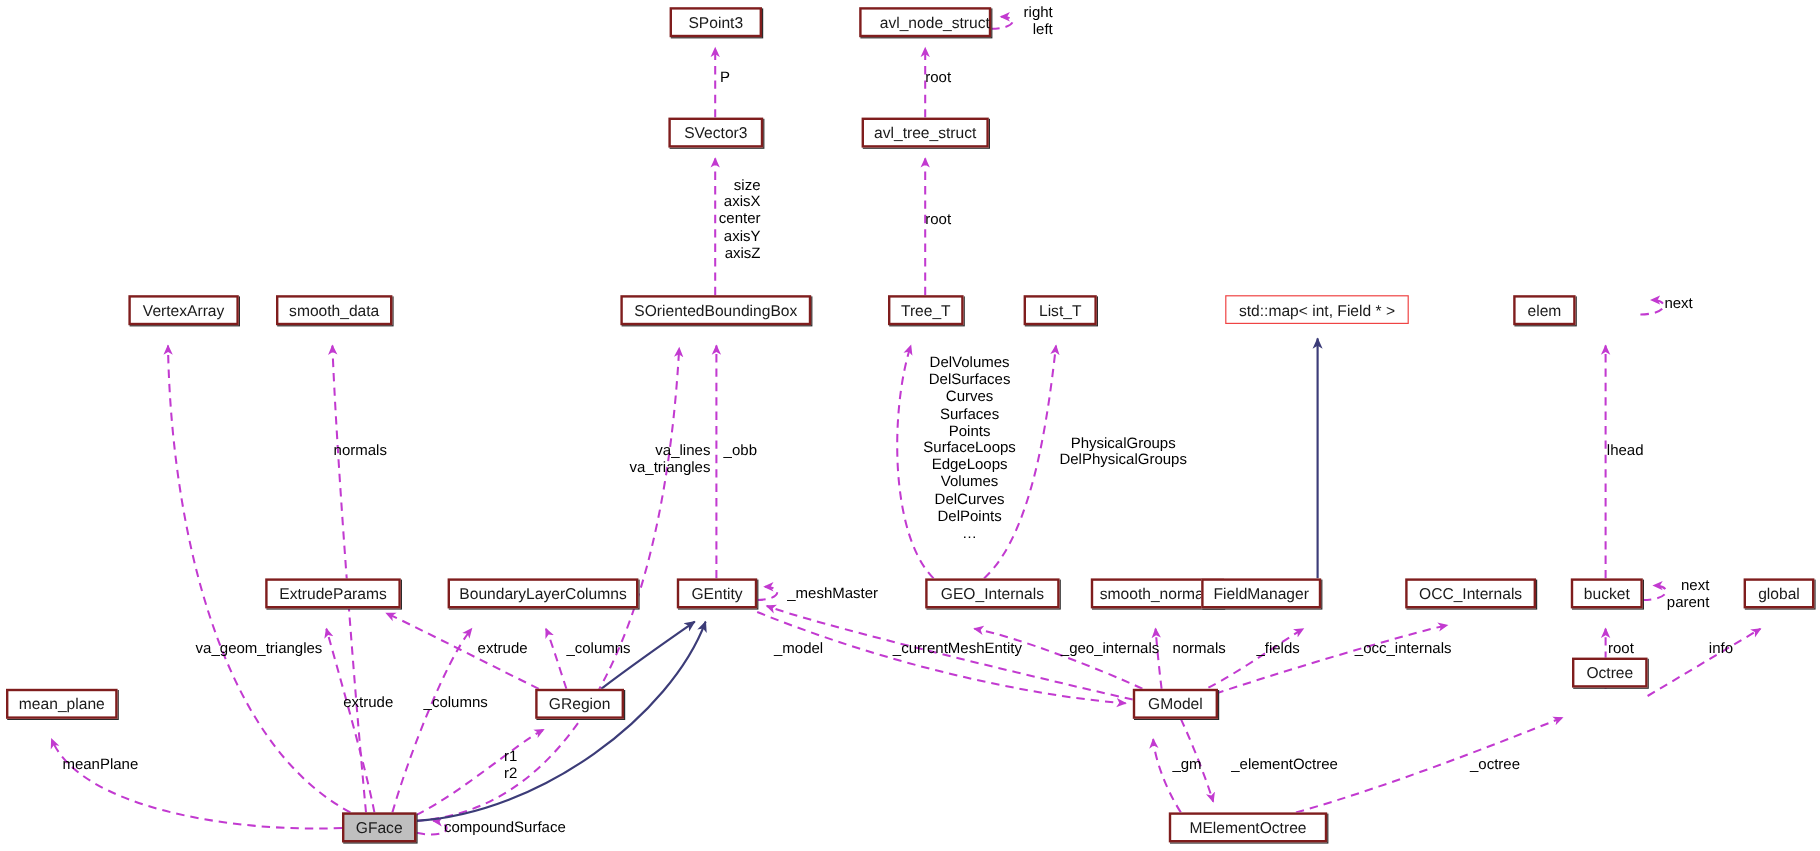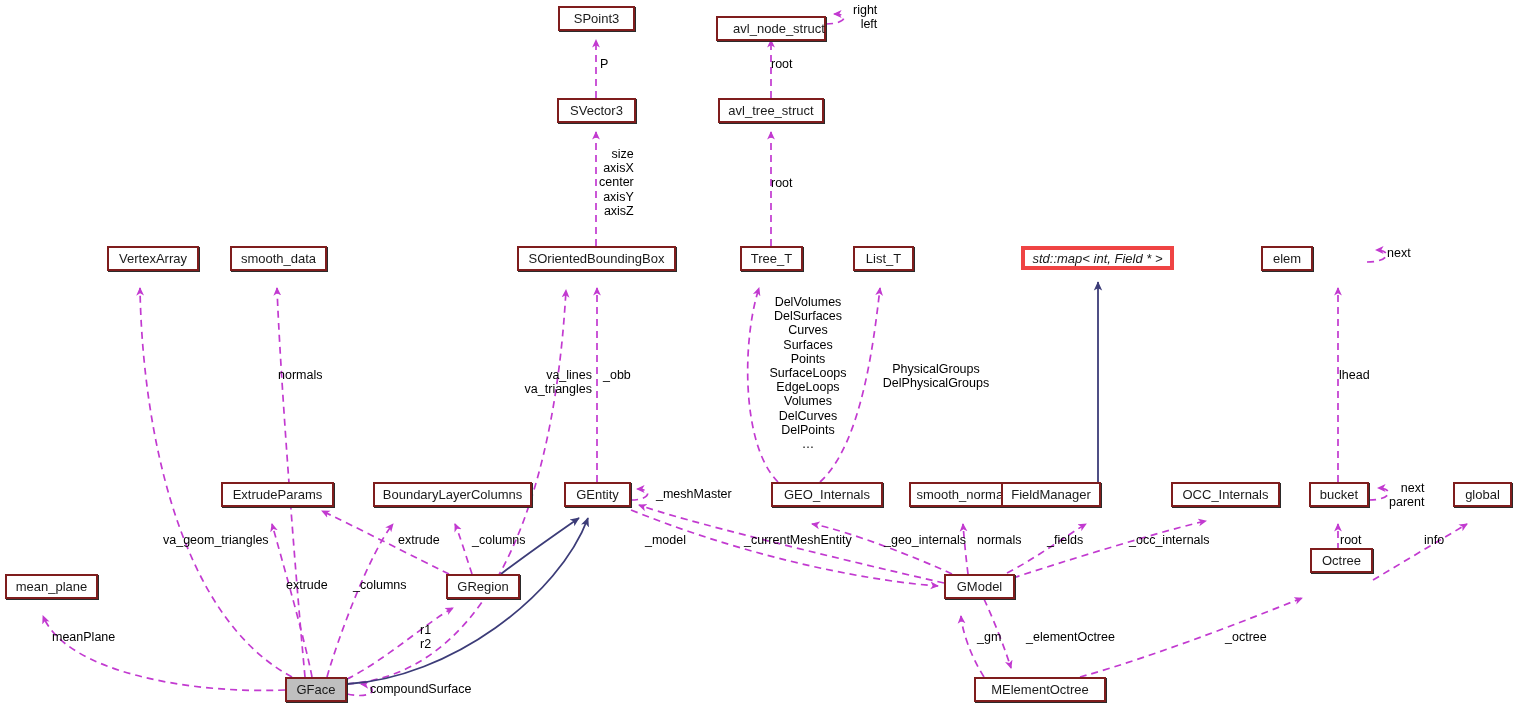--- a/index.html
+++ b/index.html
@@ -35,25 +35,24 @@
     color: #1a1a1a;
     line-height: 1;
     white-space: nowrap;
     height: 25px;
     padding: 0 8px;
   }
   .node.highlight {
     background: #bfbfbf;
   }
   .node.template {
-    border: 4px solid #ef4444;
+    border: 1px solid #ef4444;
     box-shadow: none;
     background: #ffffff;
     color: #1a1a1a;
-    font-style: italic;
   }
   .edge-label {
     position: absolute;
     font-size: 12.5px;
     color: #000000;
     line-height: 14.2px;
     white-space: pre;
     text-align: center;
   }
   .edge-label.la-left { text-align: right; }
@@ -149,21 +148,21 @@
 
       <path d="M501,574 C530,552 566,527 579,518"></path>
 
       <path d="M347,684 C450,678 559,596 588,518"></path>
     </g>
   </svg>
 
   <div class="node" style="left:558px; top:6px; width:77px;">
     <span>SPoint3</span>
   </div>
-  <div class="node" style="left:716px; top:16px; width:110px;padding-left:24px;">
+  <div class="node" style="left:716px; top:6px; width:110px;padding-left:24px;">
     <span>avl_node_struct</span>
   </div>
   <div class="node" style="left:557px; top:98px; width:79px;">
     <span>SVector3</span>
   </div>
   <div class="node" style="left:718px; top:98px; width:106px;">
     <span>avl_tree_struct</span>
   </div>
   <div class="node" style="left:107px; top:246px; width:92px;">
     <span>VertexArray</span>

